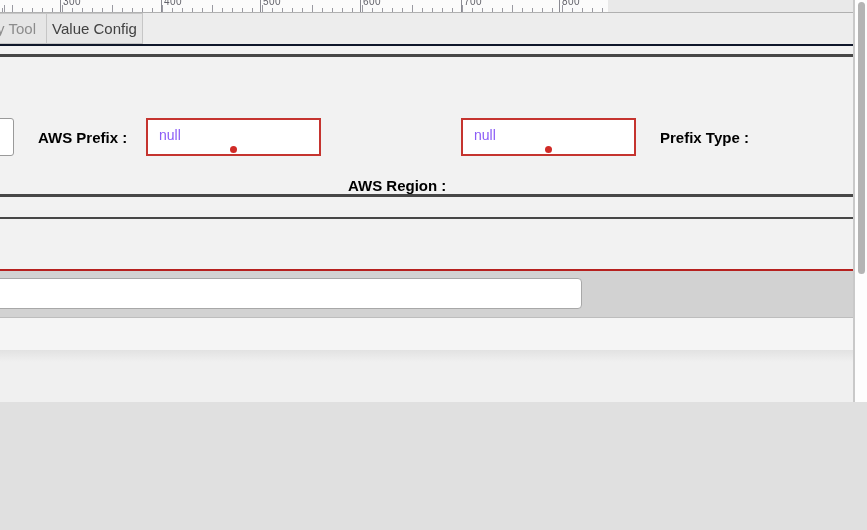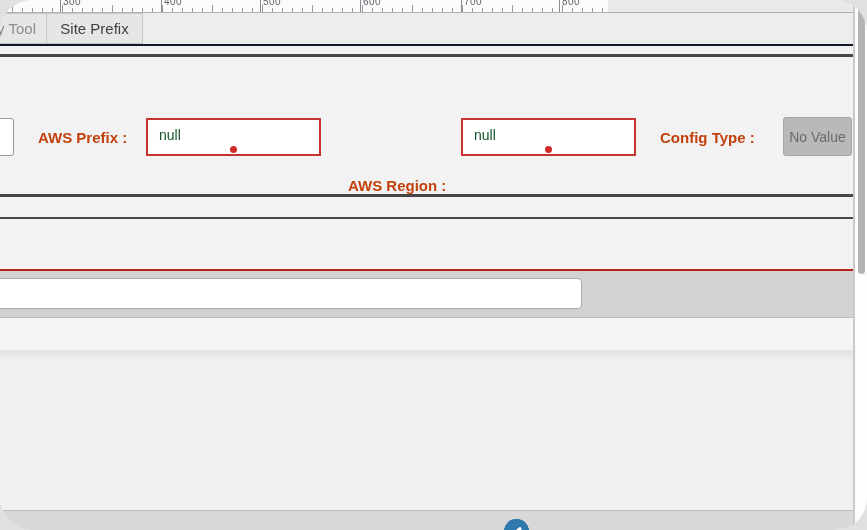--- a/index.html
+++ b/index.html
@@ -1,18 +1,18 @@
 <!DOCTYPE html>
 <html><head>
 <meta charset="utf-8">
 <style>
   html,body{margin:0;padding:0;background:#e0e0e0;}
   #screen{
-    position:relative;width:867px;height:530px;overflow:hidden;
-    font-family:"Liberation Sans",sans-serif;background:#f2f2f2;border-radius:32px;
+    position:relative;width:867px;height:402px;overflow:hidden;
+    font-family:"Liberation Sans",sans-serif;background:#f2f2f2;
   }
   
   .ruler{position:absolute;left:0;top:0;width:853px;height:12px;background:#e9e9e9;border-bottom:1px solid #b0b0b0;overflow:hidden;}
   .ruler-ticks{
     position:absolute;left:0;top:0;width:608px;height:12px;background-color:#fbfbfb;
     background-image:
       repeating-linear-gradient(to right,#9a9aa2 0 1px,transparent 1px 50px),
       repeating-linear-gradient(to right,#9a9aa2 0 1px,transparent 1px 10px);
     background-size:auto 7px,auto 4px;
     background-position:12px 5px,2px 8px;
@@ -23,24 +23,24 @@
   
   .tabbar{position:absolute;left:0;top:13px;width:853px;height:31px;background:#ededed;border-bottom:2px solid #0f172a;box-sizing:content-box;}
   .tab{position:absolute;top:0;height:31px;box-sizing:border-box;border:1px solid #c6c6c6;background:#e6e6e6;
        display:flex;align-items:center;font-size:15px;}
   .tab-cut{left:-42px;width:89px;color:#8c8c8c;justify-content:flex-end;padding-right:10px;}
   .tab-active{left:46px;width:97px;color:#414141;justify-content:center;}
   
   .rule-dark{position:absolute;left:0;width:853px;height:2.5px;background:#474747;}
   .rule-red{position:absolute;left:0;top:269px;width:853px;height:2px;background:#b6211f;}
   
-  .form-label{position:absolute;top:129px;font-size:15px;font-weight:700;color:#c2410c;white-space:nowrap;}
+  .form-label{position:absolute;top:129px;font-size:15px;font-weight:700;color:#000000;white-space:nowrap;}
   .err-input{position:absolute;top:118px;width:175px;height:38px;box-sizing:border-box;
     border:2px solid #c5342f;background:#fff;font-family:"Liberation Sans",sans-serif;
-    font-size:14px;color:#14532d;padding:0 0 4px 11px;outline:none;}
+    font-size:14px;color:#8b5cf6;padding:0 0 4px 11px;outline:none;}
   .err-dot{position:absolute;width:7px;height:7px;border-radius:50%;background:#d02b27;}
   .cut-input{position:absolute;left:-30px;top:118px;width:44px;height:38px;box-sizing:border-box;
     border:1px solid #9a9a9a;border-radius:3px;background:#fff;}
   .novalue{position:absolute;left:783px;top:117px;width:69px;height:39px;box-sizing:border-box;
     background:#b9b9b9;border:1px solid #a6a6a6;border-radius:3px;
     display:flex;align-items:center;justify-content:center;font-size:14px;color:#6b6b6b;}
   
   .gray-panel{position:absolute;left:0;top:271px;width:853px;height:47px;background:#d2d2d2;border-bottom:1px solid #bdbdbd;box-sizing:border-box;}
   .wide-input{position:absolute;left:-20px;top:7px;width:602px;height:31px;box-sizing:border-box;
     border:1px solid #a8a8a8;border-radius:4px;background:#fff;outline:none;
@@ -78,44 +78,41 @@
       <span class="ruler-label" style="left: 464px;">700</span>
       <div class="ruler-major" style="left: 559px;"></div>
       <span class="ruler-label" style="left: 562px;">800</span>
     </div>
 
   <div class="tabbar">
     <div class="tab tab-cut">
       <span>y Tool</span>
     </div>
     <div class="tab tab-active">
-      <span>Site Prefix</span>
+      <span>Value Config</span>
     </div>
   </div>
 
   <div class="rule-dark" style="top:54px;"></div>
 
   <div class="cut-input"></div>
 
   <span class="form-label" style="left:38px;">AWS Prefix :</span>
   <div style="position:absolute;left:146px;top:118px;width:175px;height:38px;">
     <input class="err-input" style="left: 0px; top: 0px;" type="text" value="null">
     <span class="err-dot" style="left:84px;top:28px;"></span>
   </div>
 
   <span class="form-label" style="left:348px;margin-top:48px;">AWS Region :</span>
   <div style="position:absolute;left:461px;top:118px;width:175px;height:38px;">
     <input class="err-input" style="left: 0px; top: 0px;" type="text" value="null">
     <span class="err-dot" style="left:84px;top:28px;"></span>
   </div>
 
-  <span class="form-label" style="left:660px;">Config Type :</span>
-  <div class="novalue">
-    <span>No Value</span>
-  </div>
+  <span class="form-label" style="left:660px;">Prefix Type :</span>
 
   <div class="rule-dark" style="top:194px;"></div>
   <div class="rule-dark" style="top:216.5px;"></div>
 
   <div class="rule-red"></div>
 
   <div class="gray-panel">
     <input class="wide-input" type="text" value="" style="">
   </div>
 

